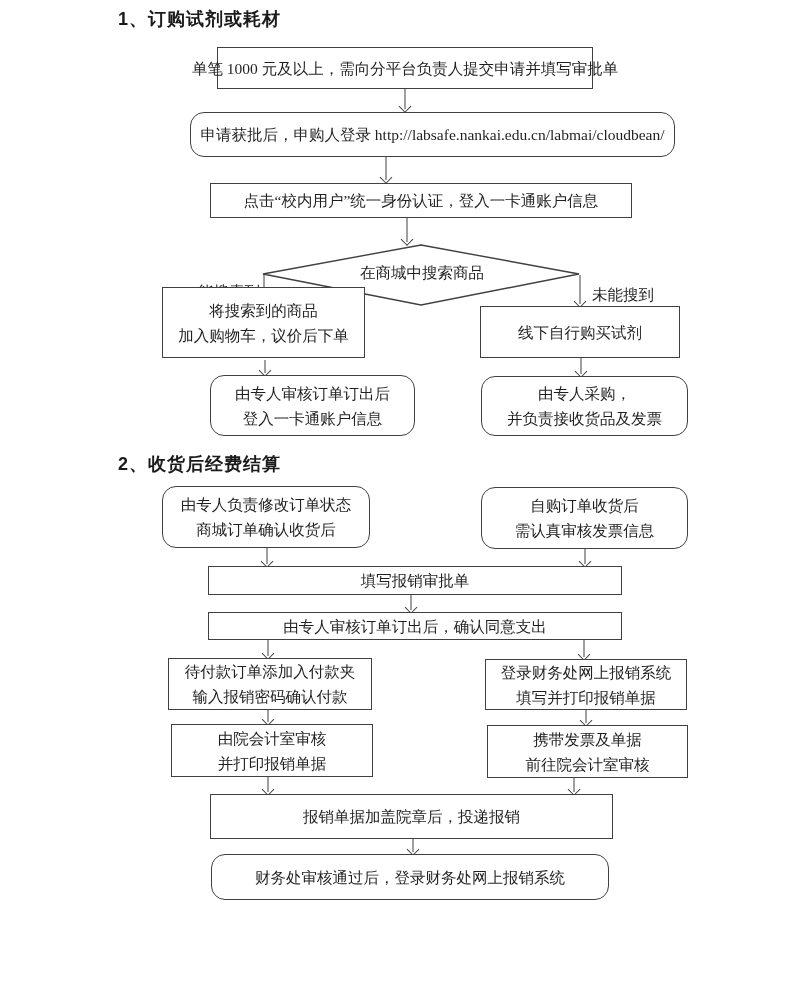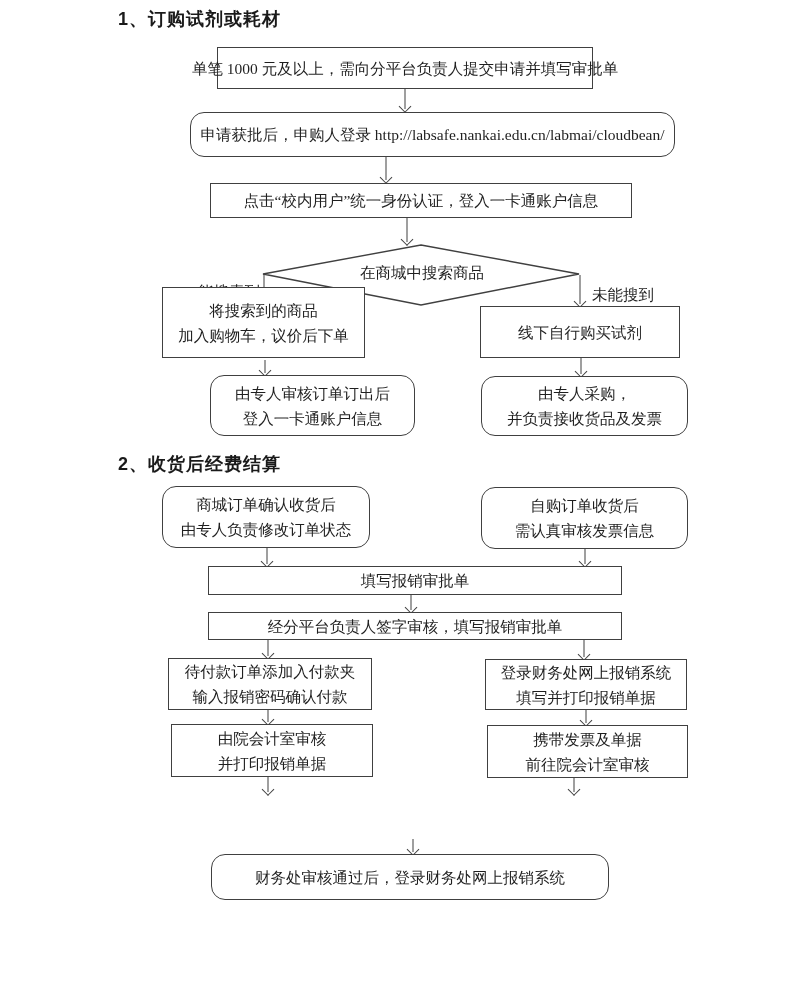--- a/index.html
+++ b/index.html
@@ -122,40 +122,40 @@
   </div>
 
   <div class="box rounded" style="left:481px;top:376px;width:207px;height:60px;">
     <span>由专人采购，</span>
     <span>并负责接收货品及发票</span>
   </div>
 
   <div class="sec-title" style="left:118px;top:453px;">2、收货后经费结算</div>
 
   <div class="box rounded" style="left:162px;top:486px;width:208px;height:62px;">
+    <span>由专人负责修改订单状态</span>
     <span>商城订单确认收货后</span>
-    <span>由专人负责修改订单状态</span>
   </div>
 
   <div class="box rounded" style="left:481px;top:487px;width:207px;height:62px;">
     <span>自购订单收货后</span>
     <span>需认真审核发票信息</span>
   </div>
 
   <div class="flow-arrow" style="left:260px;top:548px;height:18px;"></div>
   <div class="flow-arrow" style="left:578px;top:549px;height:17px;"></div>
 
   <div class="box" style="left:208px;top:566px;width:414px;height:29px;">
     <span>填写报销审批单</span>
   </div>
 
   <div class="flow-arrow" style="left:404px;top:595px;height:17px;"></div>
 
   <div class="box" style="left:208px;top:612px;width:414px;height:28px;">
-    <span>经分平台负责人签字审核，填写报销审批单</span>
+    <span>由专人审核订单订出后，确认同意支出</span>
   </div>
 
   <div class="flow-arrow" style="left:261px;top:640px;height:18px;"></div>
   <div class="flow-arrow" style="left:577px;top:640px;height:19px;"></div>
 
   <div class="box" style="left:485px;top:659px;width:202px;height:51px;">
     <span>登录财务处网上报销系统</span>
     <span>填写并打印报销单据</span>
   </div>
 
@@ -173,20 +173,23 @@
   </div>
 
   <div class="box" style="left:487px;top:725px;width:201px;height:53px;">
     <span>携带发票及单据</span>
     <span>前往院会计室审核</span>
   </div>
 
   <div class="flow-arrow" style="left:261px;top:777px;height:17px;"></div>
   <div class="flow-arrow" style="left:567px;top:778px;height:16px;"></div>
 
+  <div class="box" style="left:210px;top:794px;width:403px;height:45px;">
+    <span>报销单据加盖院章后，投递报销</span>
+  </div>
 
   <div class="flow-arrow" style="left:406px;top:839px;height:15px;"></div>
 
   <div class="box rounded" style="left:211px;top:854px;width:398px;height:46px;">
     <span>财务处审核通过后，登录财务处网上报销系统</span>
   </div>
 
 </div>
 
 </body></html>

